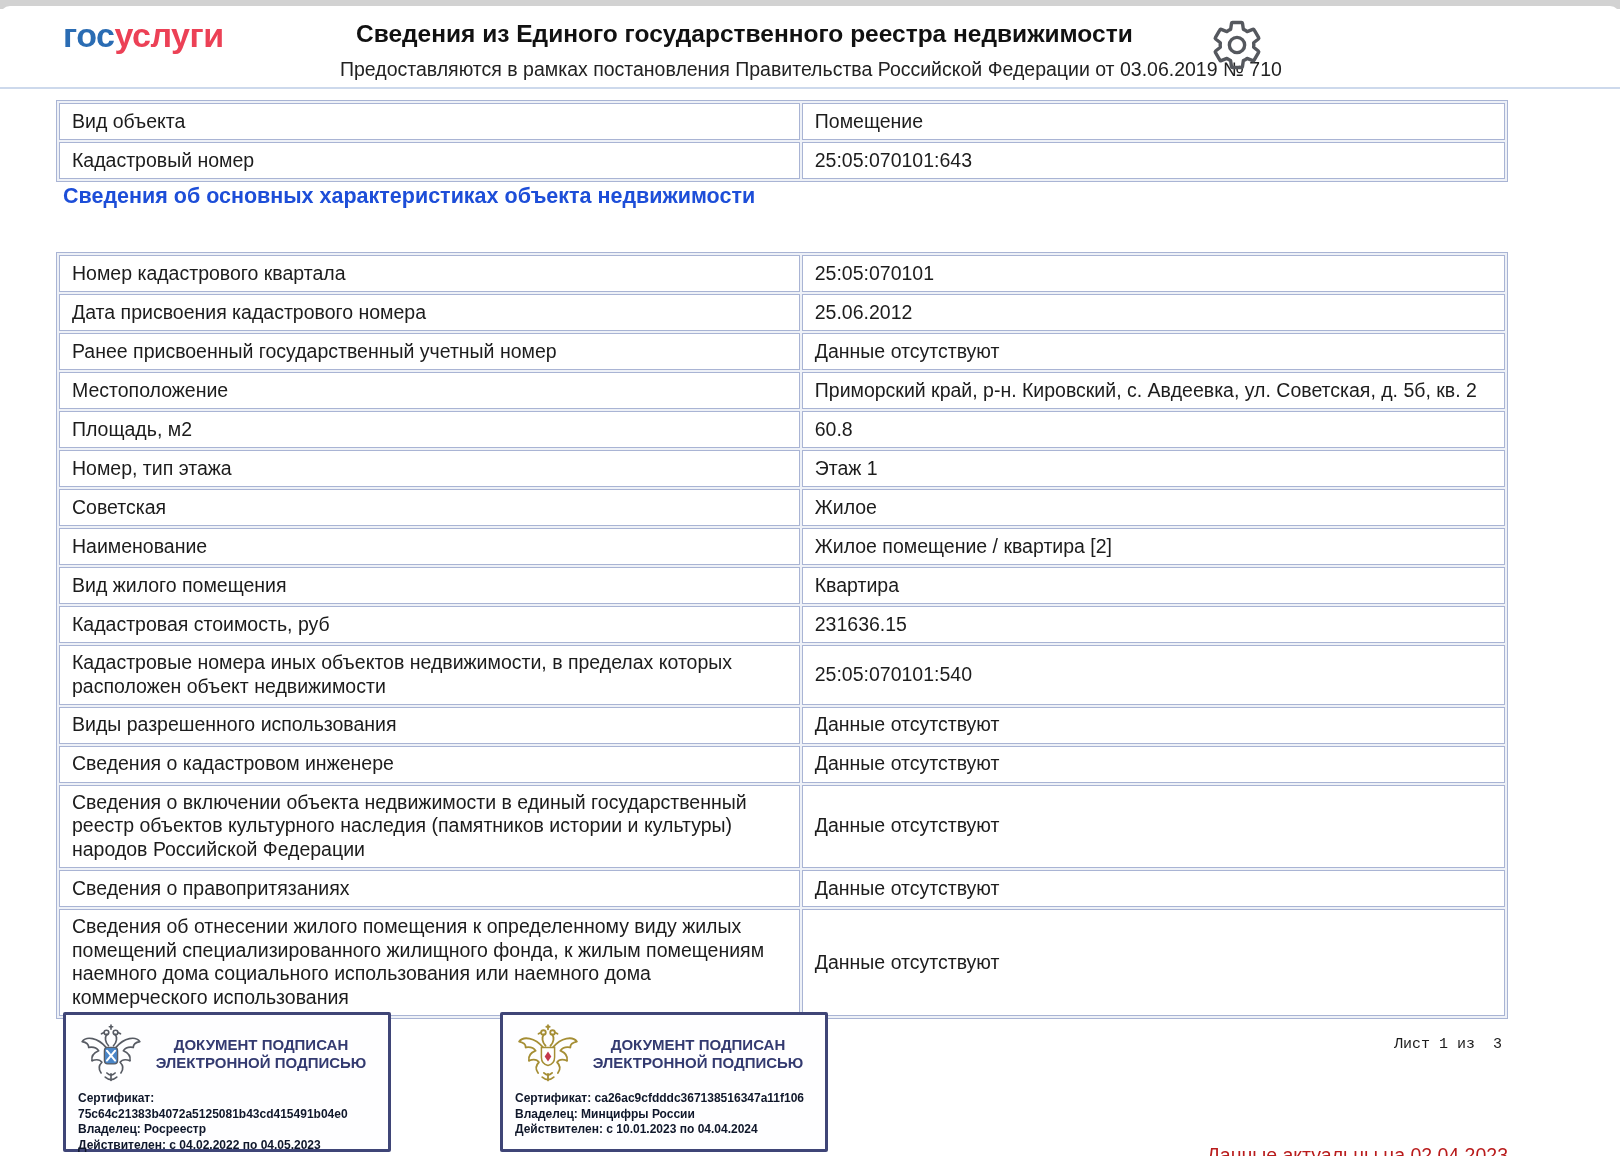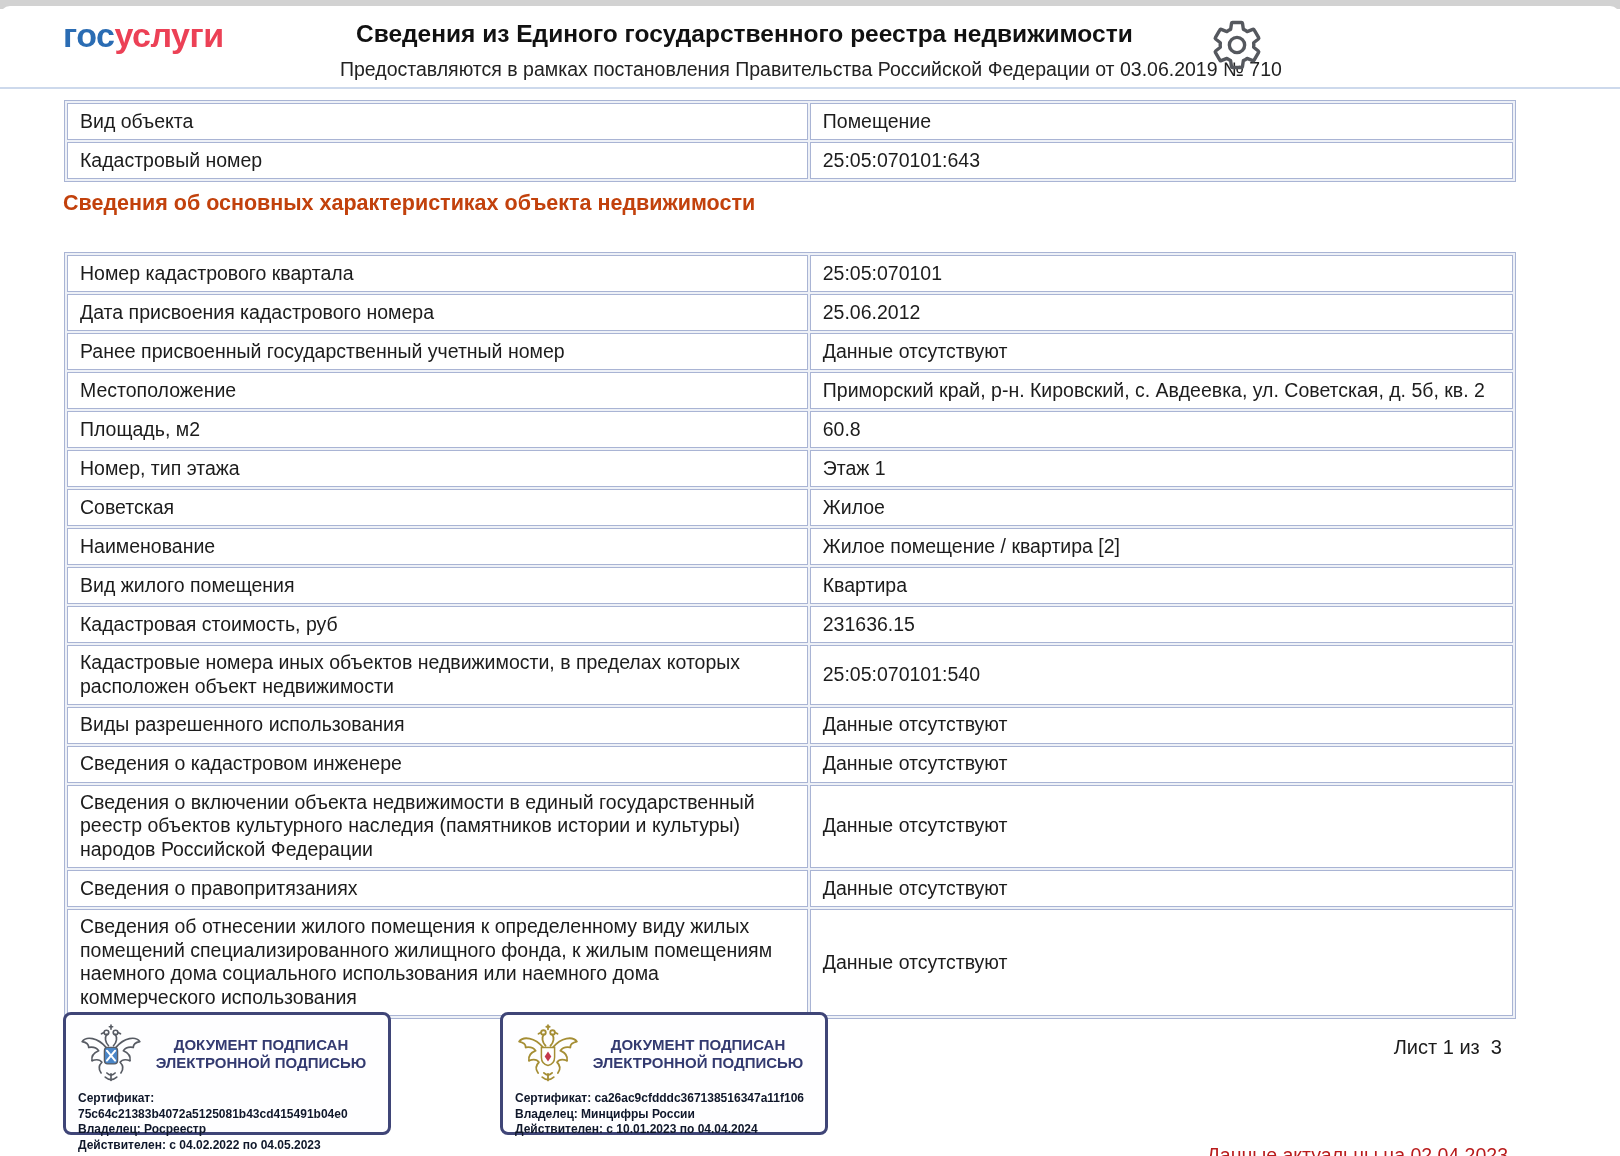--- a/index.html
+++ b/index.html
@@ -44,21 +44,21 @@
   .gear {
     position: absolute; top: 18px; left: 1210px;
     width: 54px; height: 54px;
   }
   .header-divider {
     position: absolute; top: 87px; left: 0;
     width: 100%; height: 2px; background: #cdd9ec;
   }
   
   .tbl {
-    position: absolute; left: 64px;
+    position: absolute; left: 56px;
     width: 1452px;
     border-collapse: separate;
     border-spacing: 2px;
     background: #eef1f7;
     border: 1px solid #a9b4d4;
   }
   .tbl td {
     background: #ffffff;
     border: 1px solid #a9b4d4;
     font-size: 19.5px;
@@ -66,29 +66,29 @@
     padding: 5px 12px;
     vertical-align: middle;
     color: #1c1c1c;
   }
   .tbl td.lbl { width: 51.3%; }
   .tbl td.val { width: 48.7%; }
   .tbl tr { height: 37px; }
   #summary-table { top: 100px; }
   #details-table { top: 252px; }
   .section-title {
-    position: absolute; top: 191px; left: 63px;
-    font-size: 21.5px; font-weight: bold; color: #c2410c;
+    position: absolute; top: 184px; left: 63px;
+    font-size: 21.5px; font-weight: bold; color: #1d4ed8;
   }
   
   .stamp {
     position: absolute; top: 1012px;
-    width: 328px; height: 123px;
+    width: 328px; height: 140px;
     border: 3px solid #3f4577;
-    border-radius: 8px;
+    border-radius: 2px;
     background: #fefeff;
     padding: 7px 10px 5px 12px;
   }
   .stamp.s1 { left: 63px; }
   .stamp.s2 { left: 500px; }
   .stamp-top { display: flex; align-items: center; }
   .emblem { width: 66px; height: 64px; flex: 0 0 auto; }
   .stamp-title {
     flex: 1;
     text-align: center;
@@ -100,22 +100,23 @@
   }
   .stamp-info {
     margin-top: 5px;
     font-size: 12px; font-weight: bold;
     color: #0f172a;
     line-height: 1.3;
   }
   
   .page-info {
     position: absolute; top: 1036px; right: 118px;
-    font-size: 20px; color: #1c1c1c;
+    font-size: 15px; color: #1c1c1c;
     white-space: pre;
+    font-family: Liberation Mono, monospace;
   }
   .actuality {
     position: absolute; top: 1144px; right: 112px;
     font-size: 19.5px; color: #b91c1c;
   }
 </style>
 </head>
 <body>
 
 <div class="viewport">

